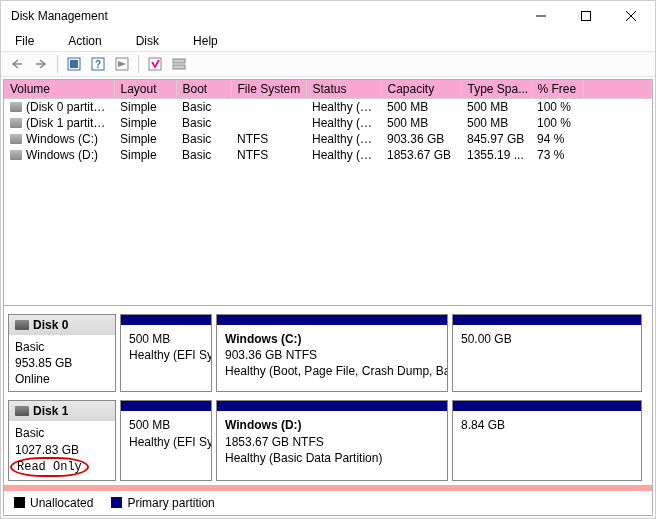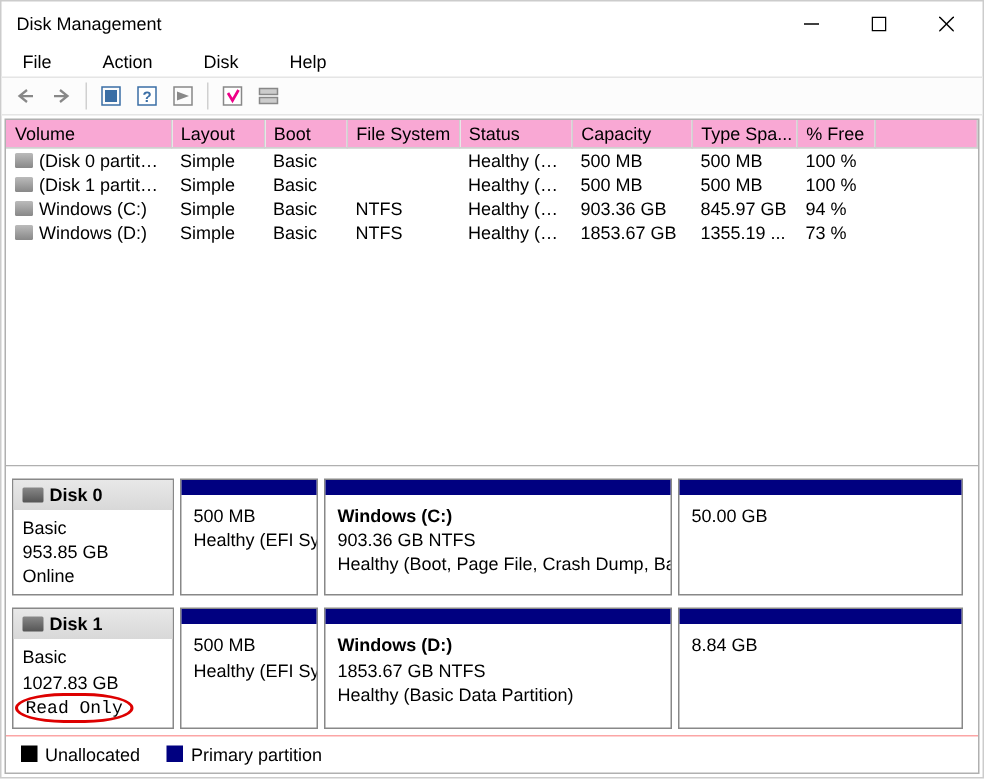--- a/index.html
+++ b/index.html
@@ -24,21 +24,21 @@
 .disk-row { display: flex; gap: 4px; padding: 4px 8px 4px 4px; }
 .disk-info { width: 108px; border: 1px solid #888; display: flex; flex-direction: column;}
 .disk-info .hdr { background: linear-gradient(#e8e8e8,#d8d8d8); padding: 3px 6px; font-weight: bold; display: flex; align-items: center; gap: 4px;}
 .disk-info .body { padding: 4px 6px; line-height: 1.35; }
 .disk-icon { width: 14px; height: 10px; background: linear-gradient(#888,#555); border-radius: 1px; }
 .part-row { flex: 1; display: flex; gap: 4px; }
 .part { border: 1px solid #888; display: flex; flex-direction: column; min-width: 50px;}
 .part .stripe { height: 10px; }
 .part .body { padding: 6px 8px; line-height: 1.35; overflow: hidden; white-space: nowrap; }
 .part .name { font-weight: bold; }
-.legend { padding: 5px 10px; display: flex; gap: 18px; align-items: flex-start; border-top:1px solid #fca5a5;}
+.legend { padding: 5px 10px; display: flex; gap: 18px; align-items: flex-start; border-top:6px solid #fca5a5;}
 .legend .sw { width: 11px; height: 11px; display: inline-block; margin-right: 5px; vertical-align: -1px;}
 .highlight-oval { display: inline-block; border: 2px solid #d00; border-radius: 50% / 60%; padding: 0 5px; margin: -1px -5px; font-family: Liberation Mono, monospace;}
 .bottom-spacer { flex:1; }
 </style>
 </head>
 <body>
 
 <div class="titlebar">
   <span class="title">Disk Management</span>
   <div class="ctrl">

